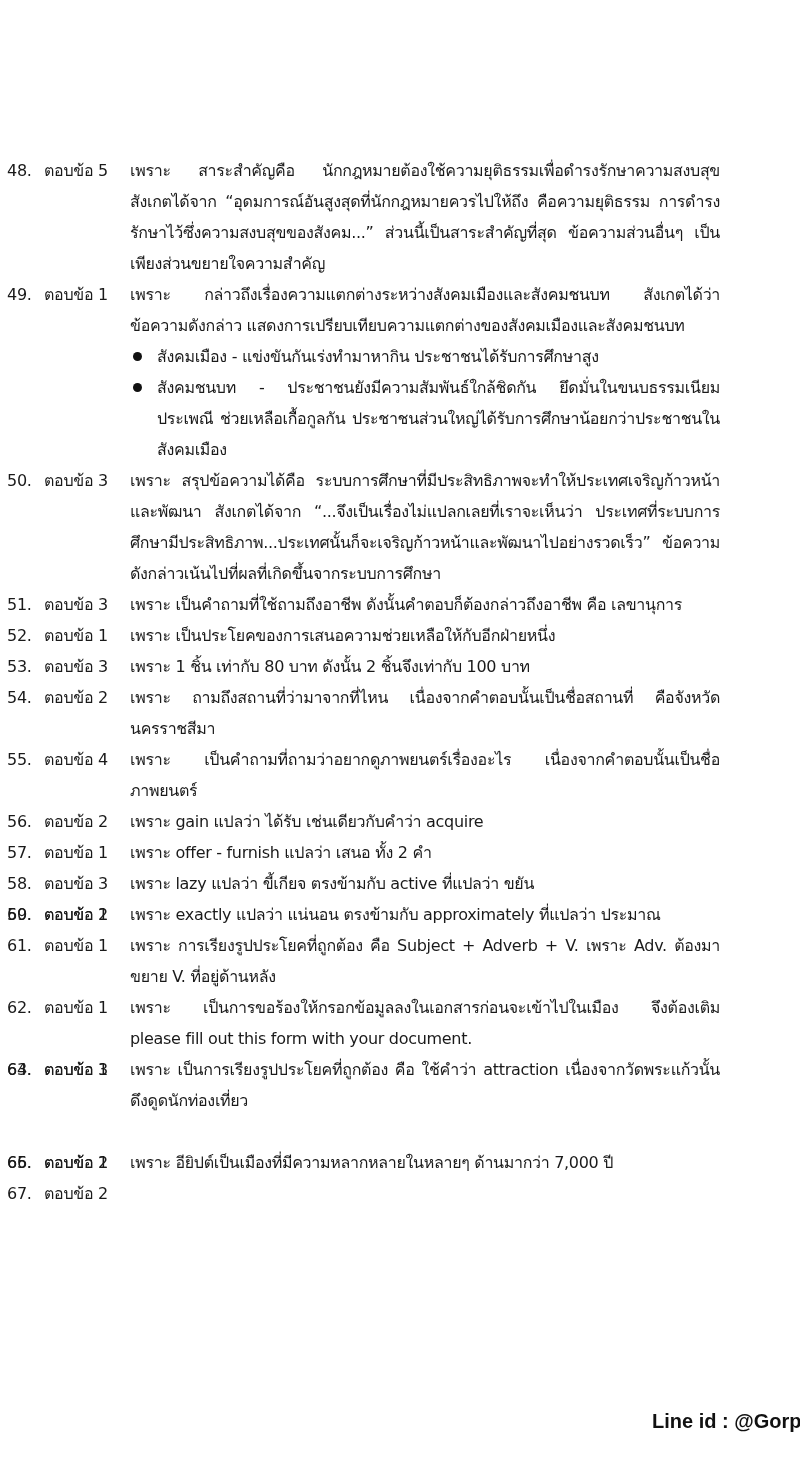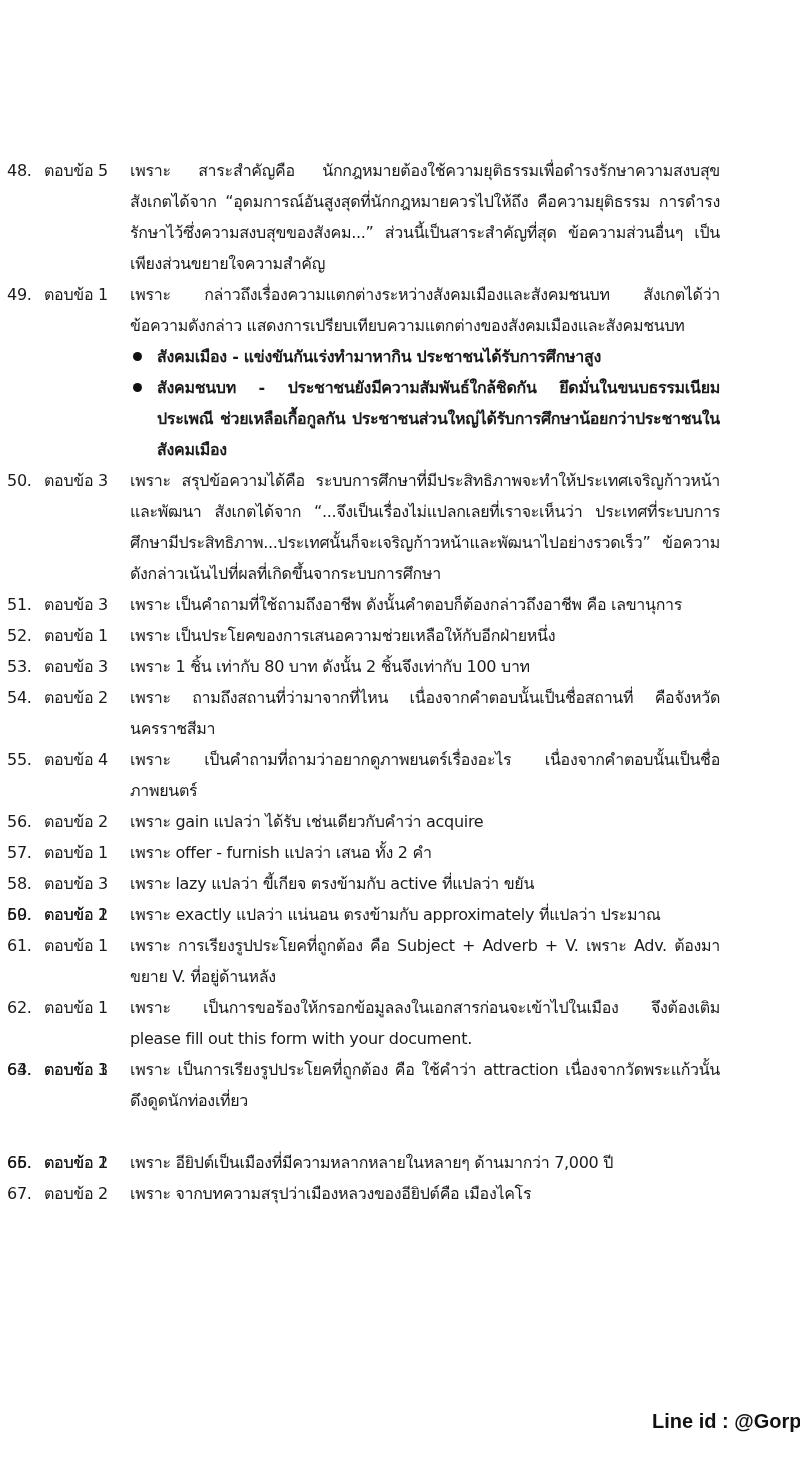--- a/index.html
+++ b/index.html
@@ -47,21 +47,20 @@
       text-align-last: left;
     }
     .bullets {
       list-style: none;
       margin: 0;
       padding: 0;
     }
     .bullets li {
       position: relative;
       padding-left: 27px;
-      font-weight: bold;
     }
     .bullets li .dot {
       position: absolute;
       left: 3px;
       top: 11px;
       width: 9px;
       height: 9px;
       border-radius: 50%;
       background: #111;
     }
@@ -205,18 +204,17 @@
 
   <div class="item">
     <span class="num">66.</span>
     <span class="ans">ตอบข้อ 1</span>
     <div class="body">เพราะ อียิปต์เป็นเมืองที่มีความหลากหลายในหลายๆ ด้านมากว่า 7,000 ปี</div>
   </div>
 
   <div class="item">
     <span class="num">67.</span>
     <span class="ans">ตอบข้อ 2</span>
-    <div class="body">เพราะ จากบทความสรุปว่าเมืองหลวงของอียิปต์คือ เมืองไคโร</div>
   </div>
 
 </div>
 
 <div class="footer">Line id : @Gorpo</div>
 
 </body></html>

